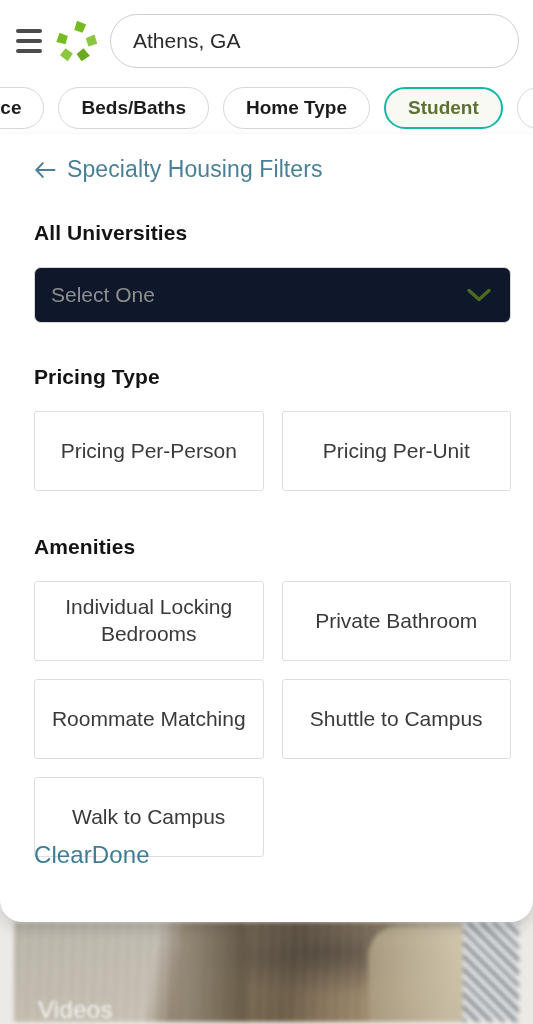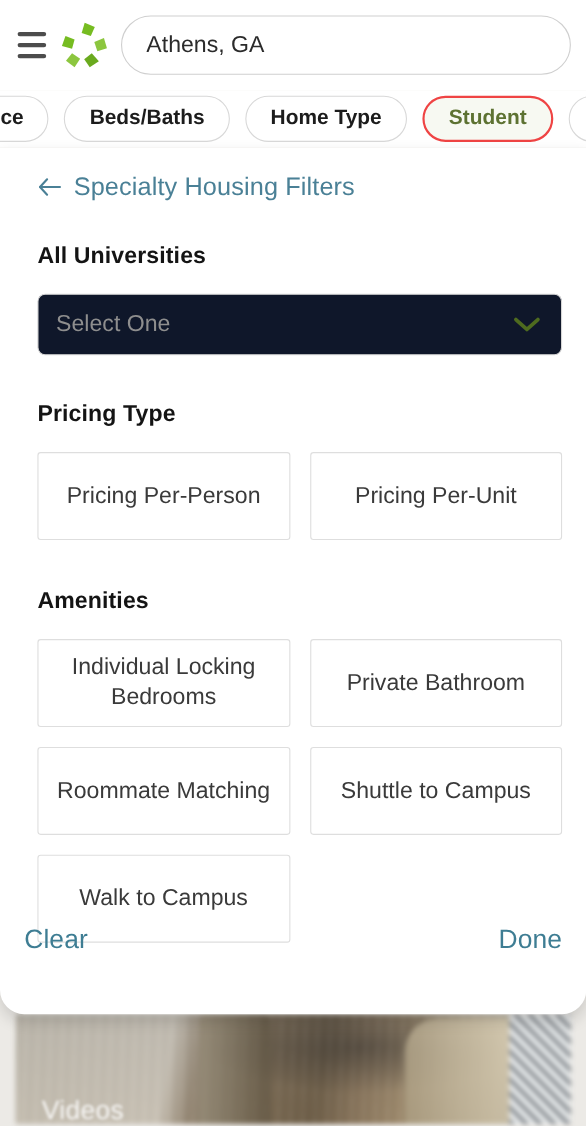--- a/index.html
+++ b/index.html
@@ -163,21 +163,21 @@
     font-size: 19px;
     font-weight: 700;
     color: #1c1c1c;
     white-space: nowrap;
     cursor: pointer;
   }
   .filter-chip.clipped-left {
     margin-left: -48px;
   }
   .filter-chip.active {
-    border: 2px solid #ef4444;
+    border: 2px solid #14b8a6;
     background: #f7f9f2;
     color: #5d7232;
   }
 
   
   #filter-sheet {
     position: absolute;
     left: 0; right: 0;
     top: 134px;
     height: 788px;
@@ -261,26 +261,26 @@
     color: #3a3a3a;
     cursor: pointer;
   }
 
   #pricing-section { margin-top: 42px; }
   #amenities-section { margin-top: 44px; }
 
   
   #sheet-footer {
     position: absolute;
-    left: 0; right: 0;
+    left: 12px; right: 0;
     bottom: 44px;
     height: 46px;
     display: flex;
     align-items: center;
-    justify-content: space-between;
+    justify-content: flex-start;
     padding: 0 22px;
   }
   .footer-action {
     font-size: 24px;
     color: #3e7d93;
     cursor: pointer;
     letter-spacing: .1px;
   }
 </style>
 </head>

